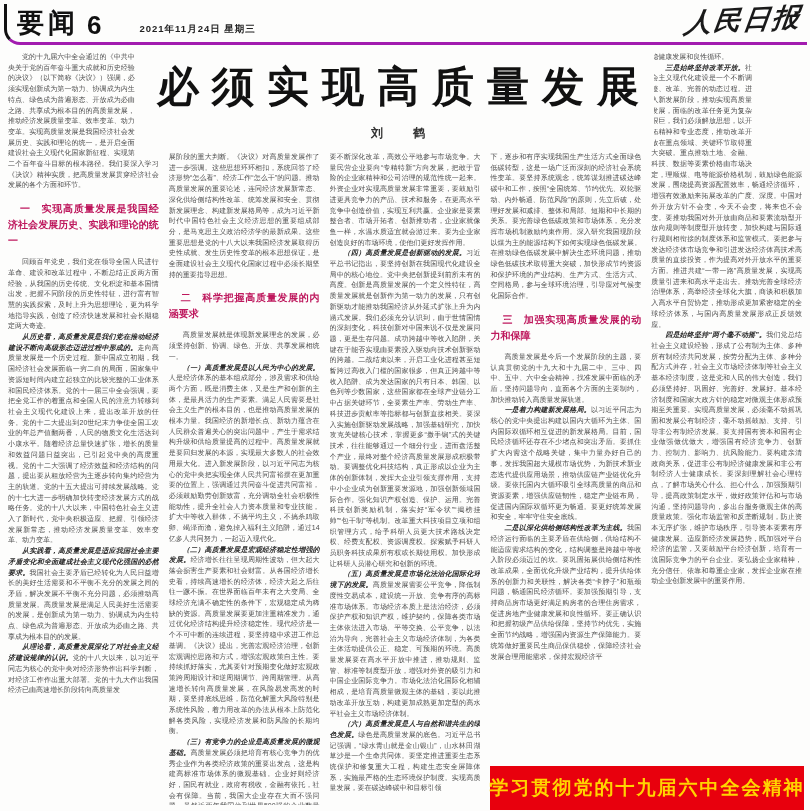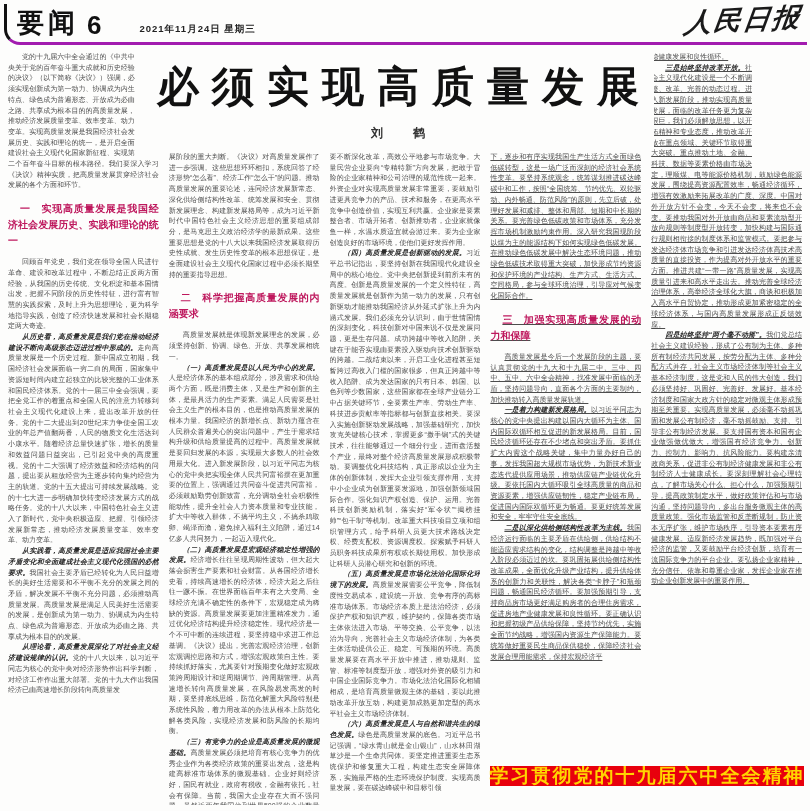--- a/index.html
+++ b/index.html
@@ -21,34 +21,34 @@
   .headline{position:absolute;left:142px;top:50px;width:512px;height:100px;background:#fdfdfc;
             display:flex;flex-direction:column;align-items:center;justify-content:center;z-index:5;}
   .headline .title{font-size:42px;font-weight:bold;color:#111;letter-spacing:13px;white-space:nowrap;
                    text-indent:13px;}
   .headline .author{font-size:12px;font-weight:bold;color:#333;letter-spacing:9px;margin-top:10px;
                     text-indent:9px;text-align:right;}
 
   
   .cols{position:absolute;left:8px;top:52px;width:794px;height:755px;display:flex;gap:10px;}
   .col{width:151px;height:753px;overflow:hidden;text-align:justify;}
-  .col.short{height:708px;text-decoration:underline;}
+  .col.short{height:708px;}
   .spacer-top{height:100px;}
   .wrap-right{float:right;width:24px;height:100px;}
   .wrap-right.wide{width:50px;height:112px;}
 
   .col p{margin:0;font-size:7px;line-height:10.7px;text-indent:14px;color:#4d4d4d;
          word-break:break-all;}
   .col p.cont{text-indent:0;}
   .col b.lead{font-weight:bold;font-style:italic;color:#2b2b2b;}
   .col .h2{font-weight:bold;font-size:10px;line-height:16px;color:#be185d;margin:10px 0 8px 0;
            text-indent:12px;text-align:justify;word-break:break-all;}
 
   
-  .banner{position:absolute;left:490px;top:766px;width:314px;height:20px;background:#e8000d;
+  .banner{position:absolute;left:490px;top:766px;width:314px;height:44px;background:#e8000d;
           display:flex;align-items:center;justify-content:center;z-index:6;}
   .banner span{color:#ffd400;font-weight:bold;font-size:19px;letter-spacing:2px;white-space:nowrap;}
 </style>
 </head>
 <body>
 
 <div class="page">
 
   <div class="header">
     <span class="section-label">要闻</span>

